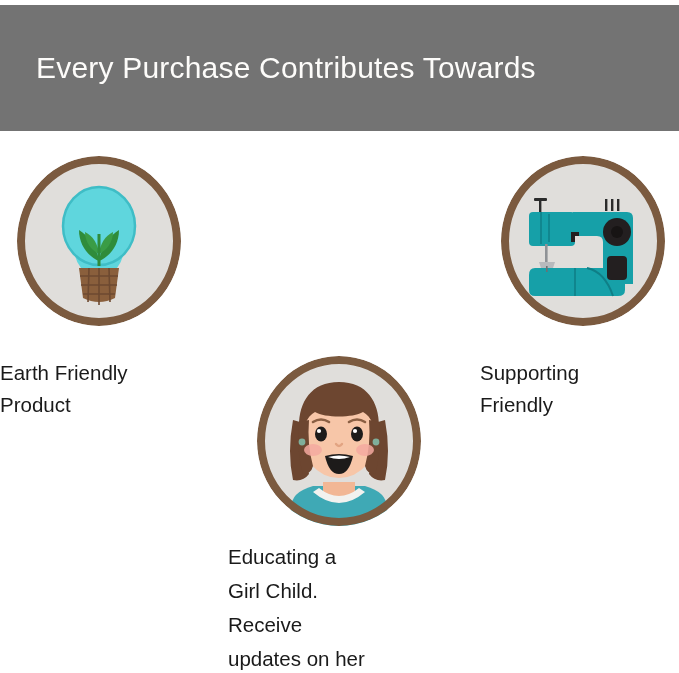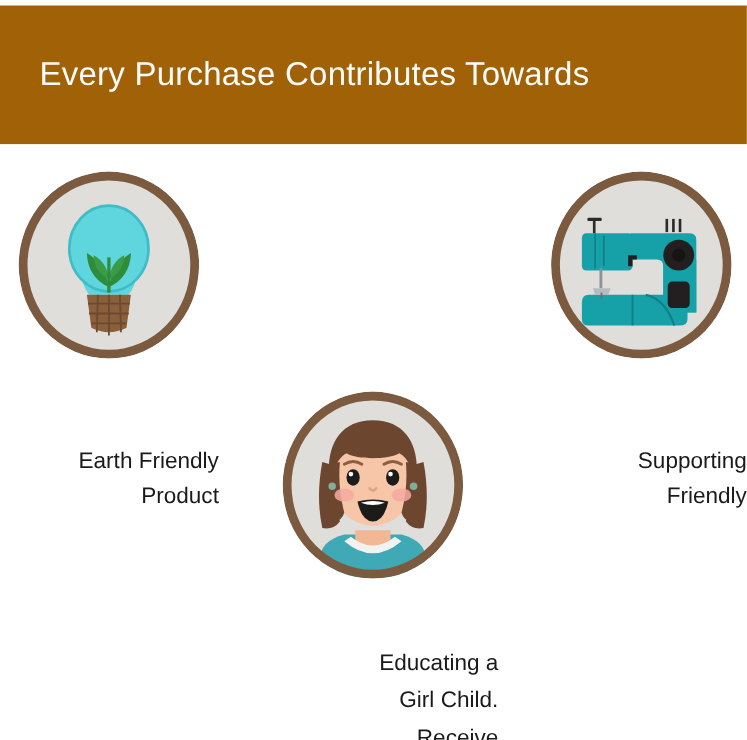--- a/index.html
+++ b/index.html
@@ -15,21 +15,21 @@
     position: relative;
   }
 
   
   .banner {
     position: absolute;
     left: 0;
     top: 5px;
     width: 679px;
     height: 126px;
-    background: #a16207;
+    background: #737373;
     display: flex;
     align-items: center;
     box-sizing: border-box;
     padding-left: 36px;
   }
   .banner-title {
     color: #fdfcfa;
     font-size: 30px;
     font-weight: 400;
     letter-spacing: 0.2px;
@@ -63,25 +63,24 @@
   #badge-earth { left: 17px;  top: 156px; width: 164px; height: 170px; }
   #badge-artisan { left: 501px; top: 156px; width: 164px; height: 170px; }
   #badge-girl  { left: 257px; top: 356px; width: 164px; height: 170px; }
 
   
   .caption {
     position: absolute;
     color: #1a1a1a;
     font-size: 20.5px;
     line-height: 32px;
-    text-align: right;
+    text-align: left;
     font-family: "Liberation Sans", sans-serif;
     font-weight: 400;
     white-space: pre-line;
-    margin-top: 46px;
   }
   #caption-earth   { left: 0px;   top: 357px; width: 199px; }
   #caption-artisan { left: 480px; top: 357px; width: 199px; }
   #caption-girl    { left: 228px; top: 540px; width: 225px; line-height: 34px; }
 
   svg { display: block; }
 </style>
 </head>
 <body>
 

